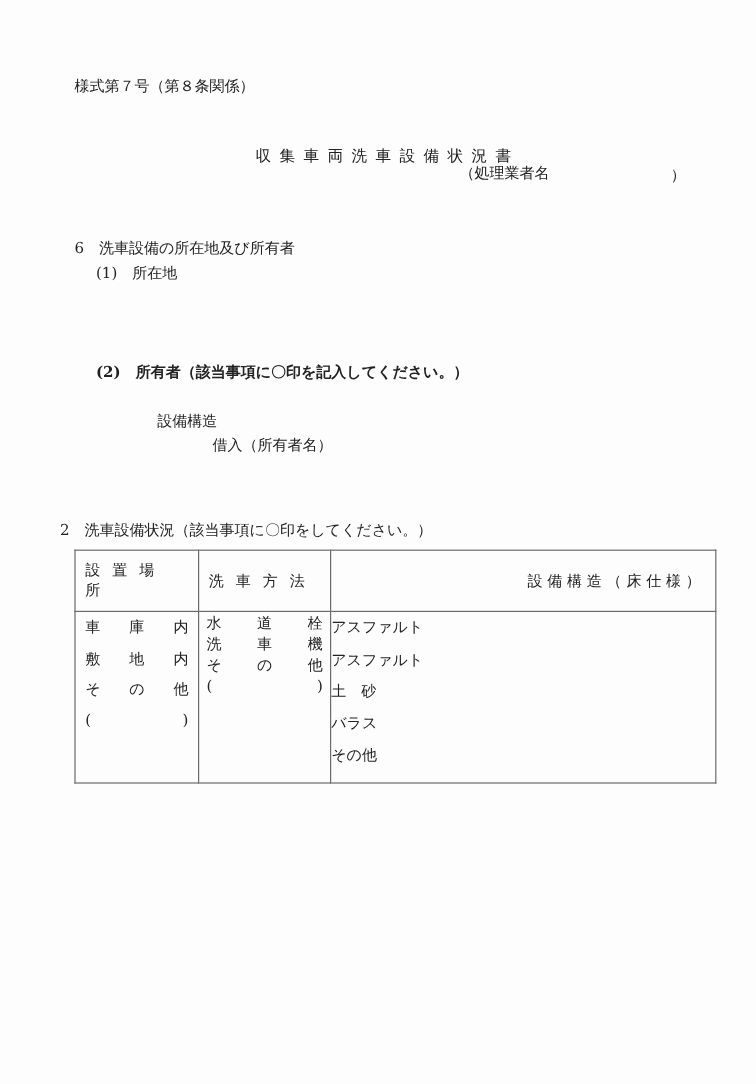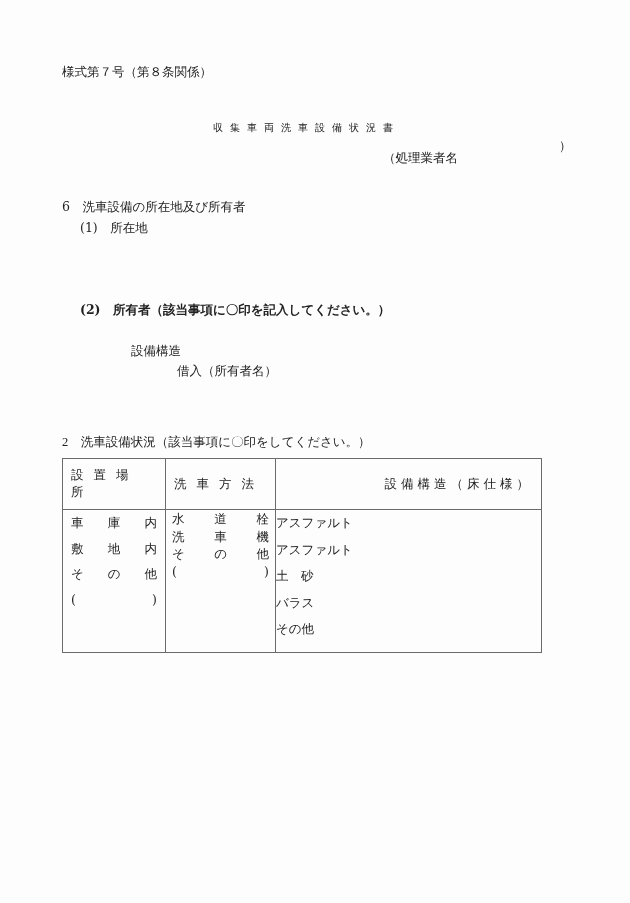--- a/index.html
+++ b/index.html
@@ -3,21 +3,21 @@
 <meta charset="utf-8">
 <style>
   html, body { margin:0; padding:0; }
   body {
     width:630px; height:903px; background:#fdfdfd; position:relative; overflow:hidden;
     font-family: "DejaVu Serif", "Liberation Serif", serif; color:#222; font-size:12.5px;
   }
   .abs { position:absolute; white-space:nowrap; }
   .spaced { letter-spacing:6px; }
   table.form {
-    position:absolute; left:62px; top:458px; width:480px; border-collapse:collapse;
+    position:absolute; left:62px; top:458px; width:535px; border-collapse:collapse;
     border:1px solid #6b6b6b;
   }
   table.form td { border:1px solid #6b6b6b; vertical-align:top; padding:0; }
   .hdr td { height:50px; vertical-align:middle !important; }
   .c1 { width:102px; }
   .c2 { width:109px; }
   .hcell { display:flex; justify-content:space-between; padding:0 8px; }
   .hcell.center { justify-content:flex-end; letter-spacing:10px; }
   .body-row td { height:142px; }
   .triple { display:flex; justify-content:space-between; padding:0 8px; line-height:25.5px; }
@@ -26,33 +26,33 @@
   .cell2 { padding-top:3px; }
   .cell2 .triple { line-height:17.5px; padding:0 6px; }
   .cell3 { padding:6px 6px; }
   .cell3 div { line-height:26.5px; }
 </style>
 </head>
 <body>
 
 <div class="abs" style="left:62px;top:64px;">様式第７号（第８条関係）</div>
 
-<div class="abs spaced" style="left:213px;top:121px;font-size:10px;letter-spacing:7px;">収集車両洗車設備状況書</div>
+<div class="abs spaced" style="left:213px;top:121px;font-size:13px;letter-spacing:7px;">収集車両洗車設備状況書</div>
 
-<div class="abs" style="left:383px;top:150px;text-align:center;">（処理業者名</div>
+<div class="abs" style="left:383px;top:136px;text-align:center;">（処理業者名</div>
 <div class="abs" style="left:559px;top:138px;">）</div>
 
 <div class="abs" style="left:62px;top:199px;">6　洗車設備の所在地及び所有者</div>
 <div class="abs" style="left:80px;top:220px;">(1)　所在地</div>
 
 <div class="abs" style="left:80px;top:302px;font-weight:bold;">(2)　所有者（該当事項に〇印を記入してください。）</div>
 <div class="abs" style="left:131px;top:343px;">設備構造</div>
 <div class="abs" style="left:131px;top:363px;margin-left:46px;">借入（所有者名）</div>
 
-<div class="abs" style="left:62px;top:434px;font-family:Liberation Serif, serif;">2　洗車設備状況（該当事項に〇印をしてください。）</div>
+<div class="abs" style="left:50px;top:434px;">2　洗車設備状況（該当事項に〇印をしてください。）</div>
 
 <table class="form">
   <tbody>
       <tr class="hdr">
     <td class="c1">
       <div class="hcell" style="letter-spacing:0;">
         <span style="letter-spacing:10px;">設置場所</span>
       </div>
     </td>
     <td class="c2">

